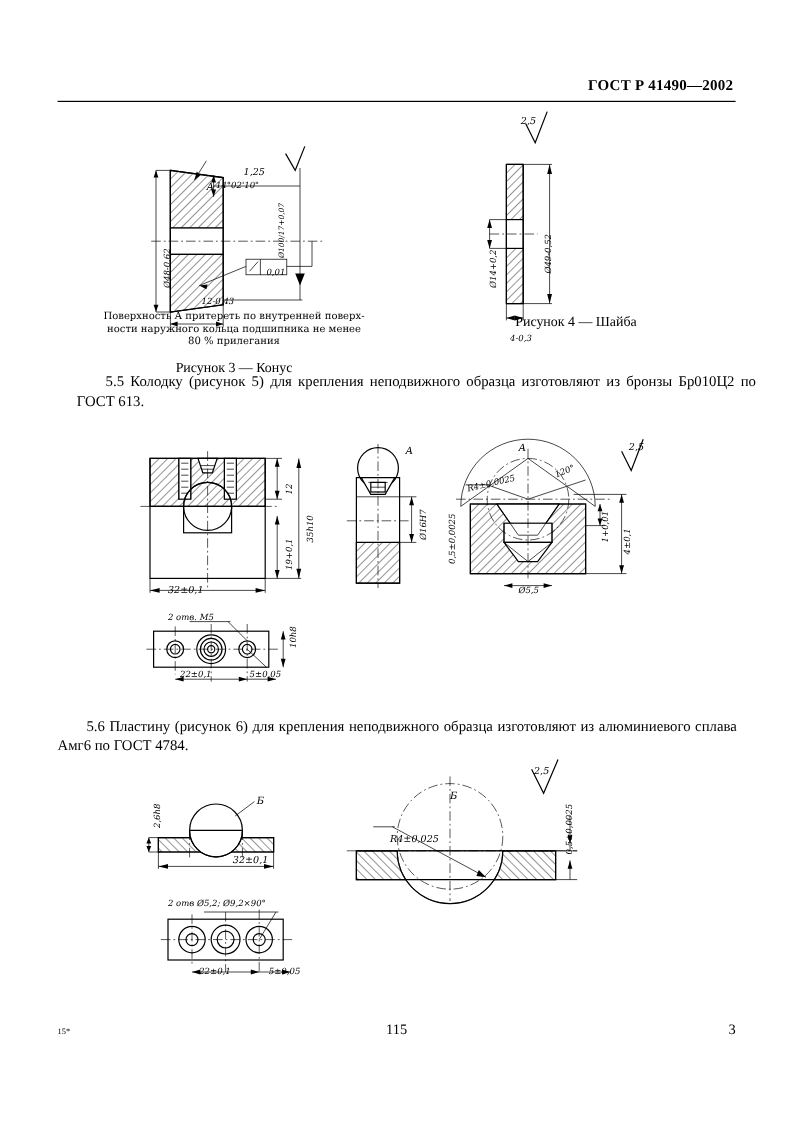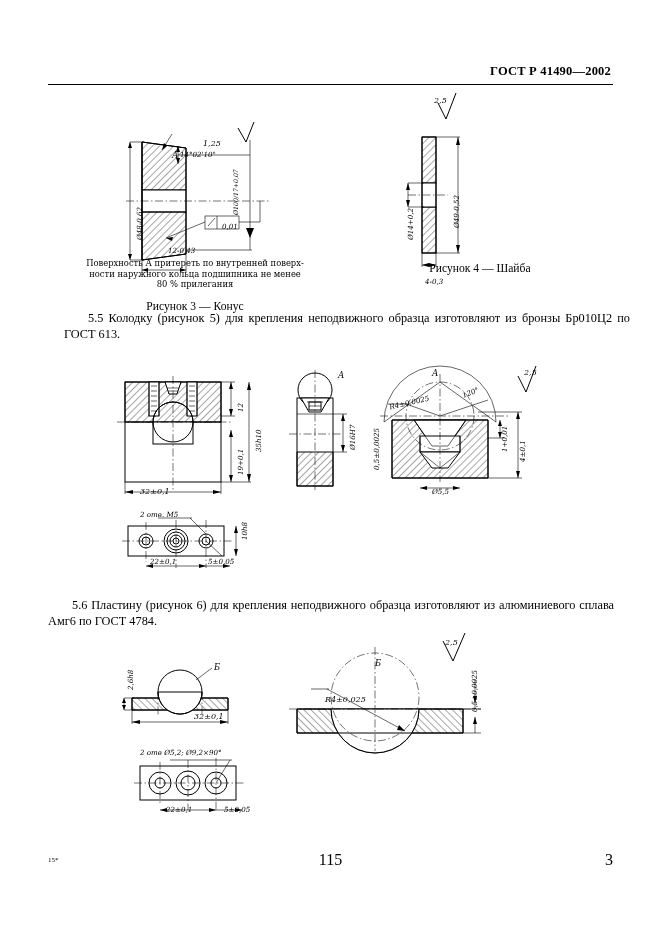--- a/index.html
+++ b/index.html
@@ -10,21 +10,21 @@
   .page{position:absolute;inset:0;}
 
   
   .hdr{position:absolute;top:64px;right:50px;font-weight:bold;font-size:12.5px;letter-spacing:.2px;}
   .hdr-rule{position:absolute;top:84px;left:48px;right:48px;height:1px;background:#000;}
 
   
   .para{position:absolute;font-size:12.3px;line-height:15.5px;text-align:justify;}
   .cap{position:absolute;font-size:11.6px;text-align:center;}
   .note{position:absolute;font-size:8.4px;line-height:10.6px;text-align:center;font-family:"DejaVu Serif",serif;}
-  .footer-num{position:absolute;font-size:16px;}
+  .footer-num{position:absolute;font-size:12px;}
   .footer-small{position:absolute;font-size:7px;}
 
   
   .fig{position:absolute;}
   .dim{position:absolute;font-family:"DejaVu Serif",serif;font-style:italic;font-size:7.1px;white-space:nowrap;}
   .dim.s{font-size:6.2px;}
   .dim.b{font-size:8px;}
   .rot{transform-origin:0 0;transform:rotate(-90deg);}
   .lbl{position:absolute;font-family:"DejaVu Serif",serif;font-style:italic;font-size:8.4px;}
   svg{display:block;overflow:visible;}

